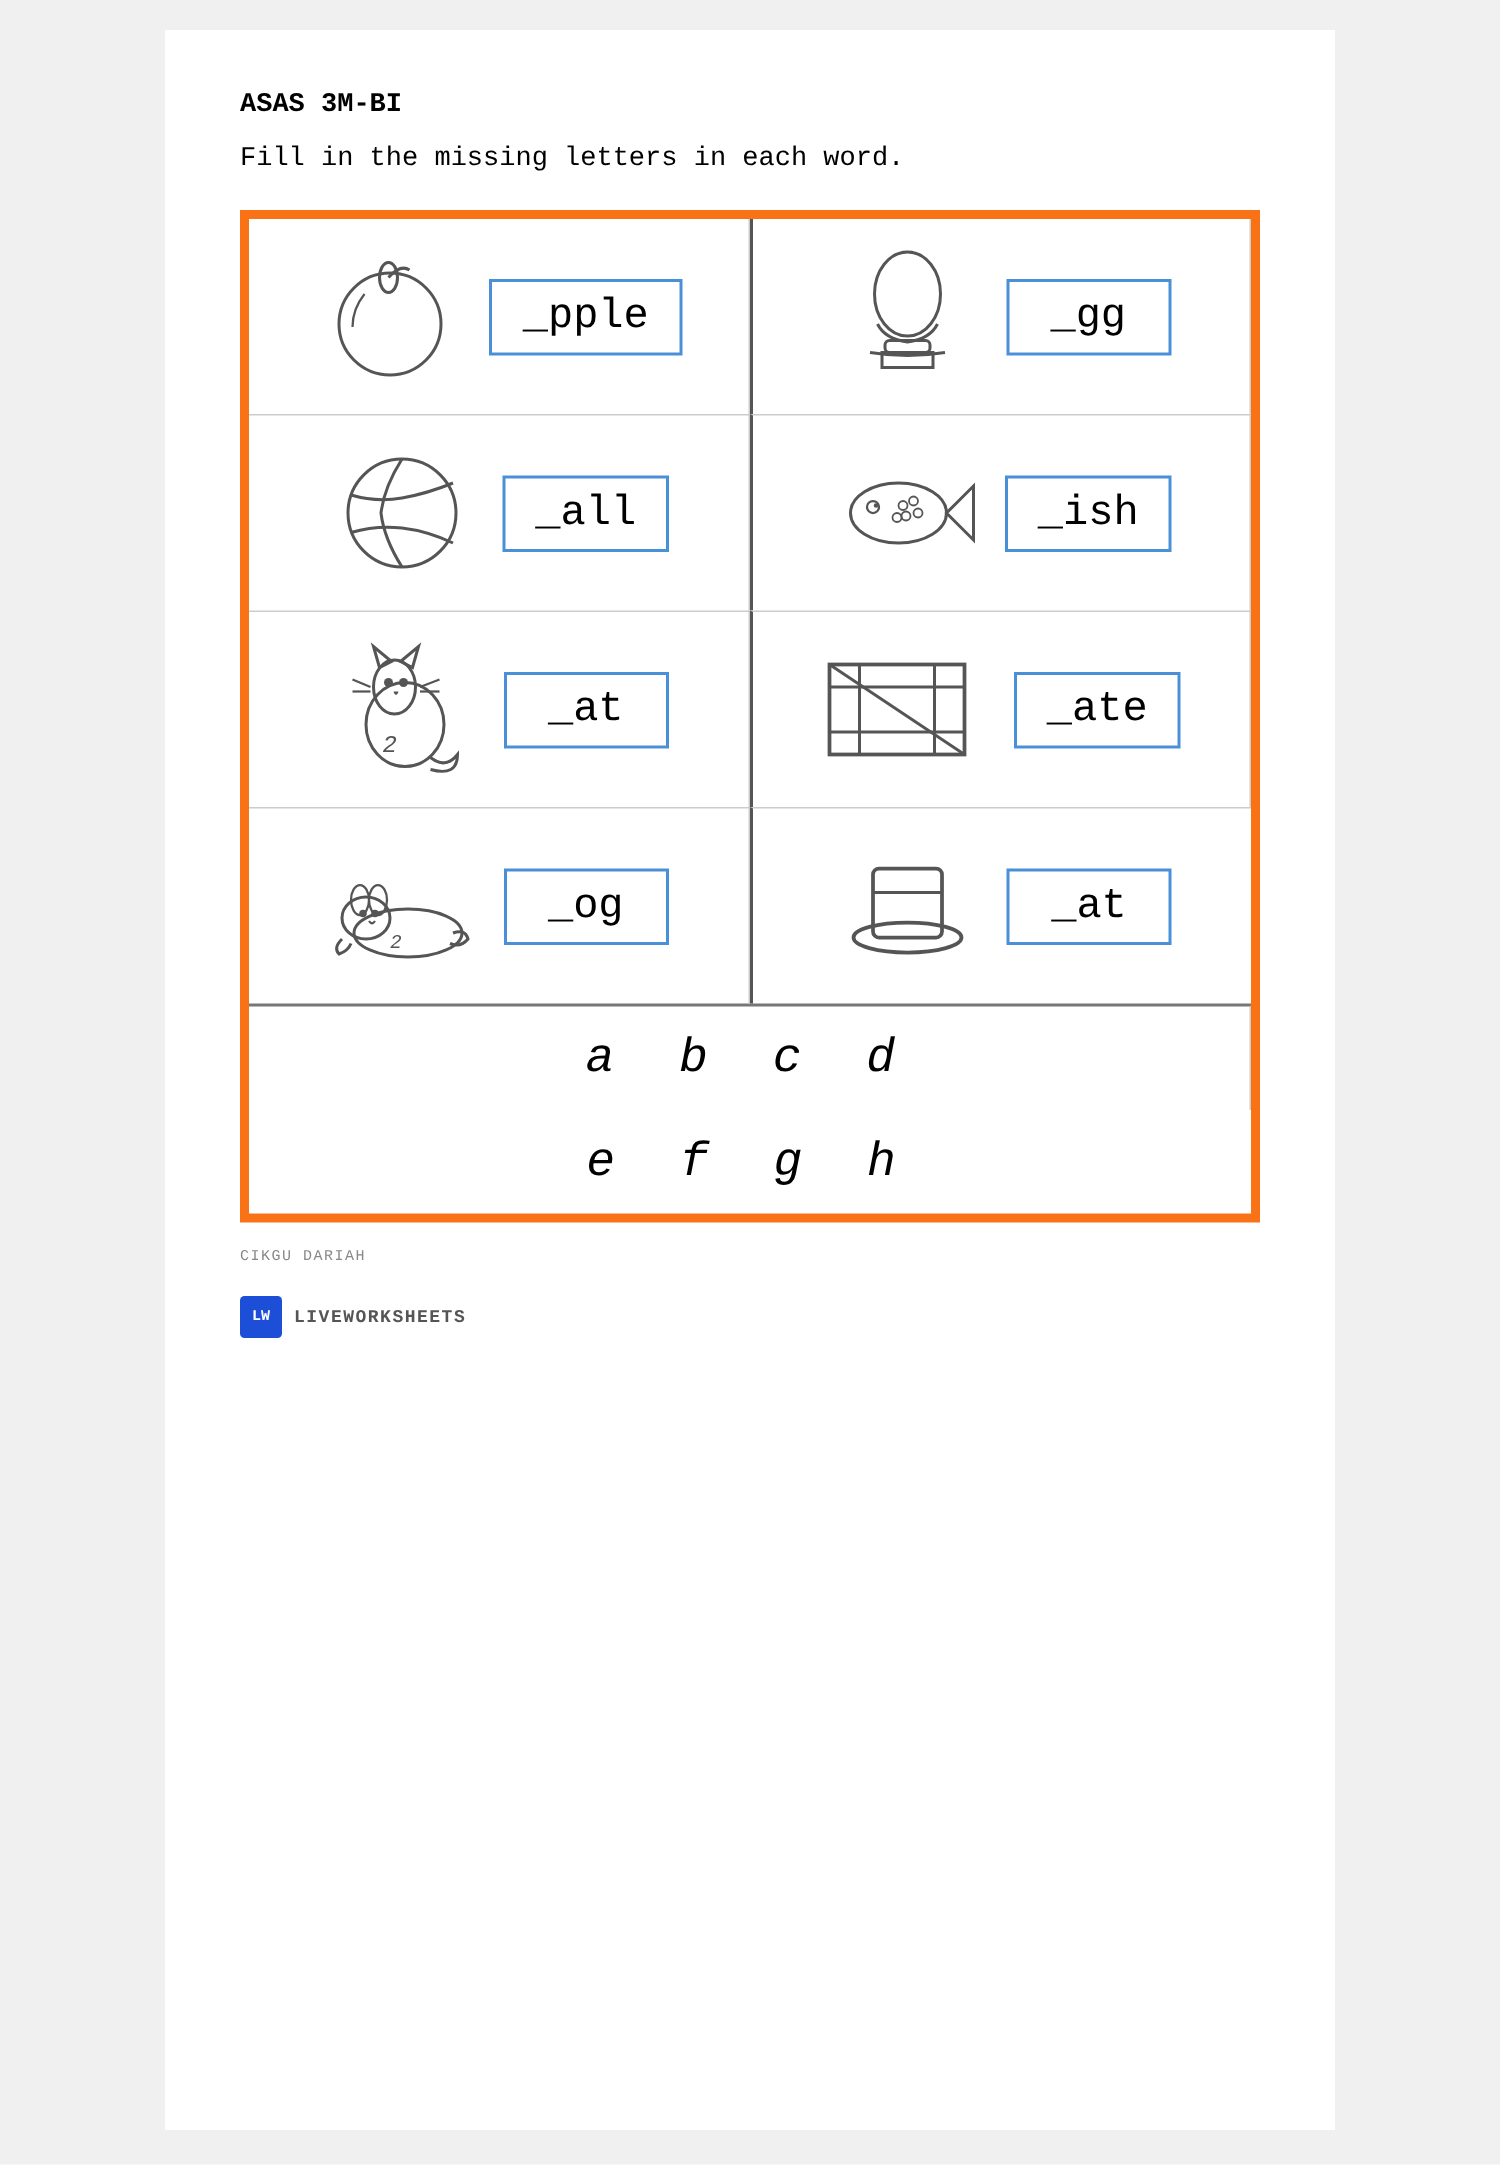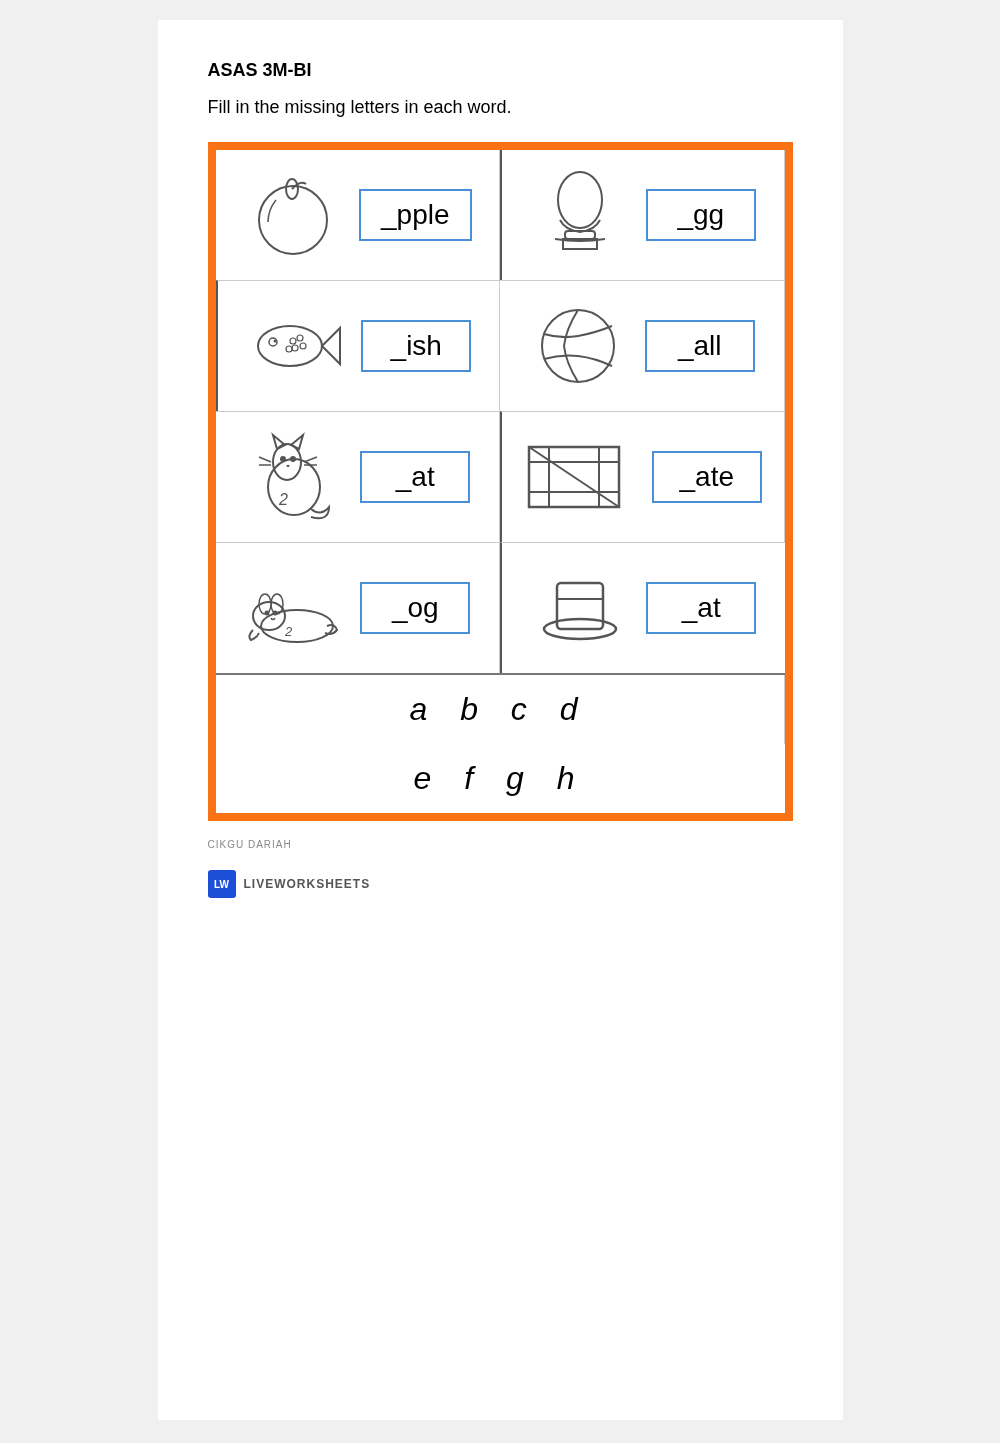--- a/index.html
+++ b/index.html
@@ -7,36 +7,37 @@
       background: #f0f0f0;
       font-family: Arial, sans-serif;
       display: flex;
       justify-content: center;
       align-items: flex-start;
       min-height: 1443px;
       padding: 20px;
     }
     .page {
       background: white;
-      width: 685px;
+      width: 780px;
       min-height: 1400px;
       padding: 40px 50px 22px 50px;
       position: relative;
+      font-family: Liberation Mono, monospace;
     }
     .page-title {
       font-size: 18px;
       font-weight: bold;
       margin-bottom: 16px;
     }
     .instructions {
       font-size: 18px;
       margin-bottom: 24px;
     }
     .worksheet-box {
-      border: 8px solid #f97316;
+      border: 6px solid #f97316;
       width: 100%;
     }
     .grid {
       display: grid;
       grid-template-columns: 1fr 1fr;
       border-collapse: collapse;
     }
     .cell {
       display: flex;
       flex-direction: row;
@@ -147,48 +148,48 @@
             <ellipse cx="45" cy="32" rx="22" ry="28" fill="none" stroke="#555" stroke-width="2"></ellipse>
             <path d="M25 52 Q30 62 45 64 Q60 62 65 52" fill="none" stroke="#555" stroke-width="2"></path>
             <rect x="30" y="63" width="30" height="8" rx="3" fill="none" stroke="#555" stroke-width="2"></rect>
             <path d="M20 71 Q45 75 70 71" fill="none" stroke="#555" stroke-width="2"></path>
             <rect x="28" y="71" width="34" height="10" rx="0" fill="none" stroke="#555" stroke-width="2"></rect>
           </svg>
         </div>
         <div class="word-box">_gg</div>
       </div>
 
+      <div class="cell" style="border-top:1px solid #ccc;">
+        <div class="image-placeholder">
+
+          <svg width="85" height="85" viewBox="0 0 85 85">
+            <circle cx="42" cy="42" r="36" fill="none" stroke="#555" stroke-width="2"></circle>
+            <path d="M42 6 Q30 25 28 42 Q30 59 42 78" fill="none" stroke="#555" stroke-width="2"></path>
+            <path d="M8 30 Q25 35 42 32 Q59 29 76 22" fill="none" stroke="#555" stroke-width="2"></path>
+            <path d="M8 55 Q25 50 42 52 Q59 54 76 62" fill="none" stroke="#555" stroke-width="2"></path>
+          </svg>
+        </div>
+        <div class="word-box">_all</div>
+      </div>
       <div class="cell cell-right" style="border-top:1px solid #ccc;">
         <div class="image-placeholder">
 
           <svg width="100" height="80" viewBox="0 0 100 80">
             <ellipse cx="45" cy="40" rx="32" ry="20" fill="none" stroke="#555" stroke-width="2"></ellipse>
             <path d="M77 40 L95 22 L95 58 Z" fill="none" stroke="#555" stroke-width="2"></path>
             <circle cx="28" cy="36" r="4" fill="none" stroke="#555" stroke-width="1.5"></circle>
             <circle cx="30" cy="35" r="1.5" fill="#555"></circle>
             <circle cx="48" cy="35" r="3" fill="none" stroke="#555" stroke-width="1.2"></circle>
             <circle cx="55" cy="32" r="3" fill="none" stroke="#555" stroke-width="1.2"></circle>
             <circle cx="50" cy="42" r="3" fill="none" stroke="#555" stroke-width="1.2"></circle>
             <circle cx="58" cy="40" r="3" fill="none" stroke="#555" stroke-width="1.2"></circle>
             <circle cx="44" cy="43" r="3" fill="none" stroke="#555" stroke-width="1.2"></circle>
           </svg>
         </div>
         <div class="word-box">_ish</div>
-      </div>
-      <div class="cell" style="border-top:1px solid #ccc;">
-        <div class="image-placeholder">
-
-          <svg width="85" height="85" viewBox="0 0 85 85">
-            <circle cx="42" cy="42" r="36" fill="none" stroke="#555" stroke-width="2"></circle>
-            <path d="M42 6 Q30 25 28 42 Q30 59 42 78" fill="none" stroke="#555" stroke-width="2"></path>
-            <path d="M8 30 Q25 35 42 32 Q59 29 76 22" fill="none" stroke="#555" stroke-width="2"></path>
-            <path d="M8 55 Q25 50 42 52 Q59 54 76 62" fill="none" stroke="#555" stroke-width="2"></path>
-          </svg>
-        </div>
-        <div class="word-box">_all</div>
       </div>
 
       <div class="cell" style="border-top:1px solid #ccc;">
         <div class="image-placeholder">
 
           <svg width="90" height="100" viewBox="0 0 90 100">
             <ellipse cx="45" cy="60" rx="26" ry="28" fill="none" stroke="#555" stroke-width="2"></ellipse>
             <ellipse cx="38" cy="35" rx="14" ry="18" fill="none" stroke="#555" stroke-width="2"></ellipse>
             <polygon points="28,22 24,8 36,18" fill="none" stroke="#555" stroke-width="2"></polygon>
             <polygon points="50,22 54,8 42,18" fill="none" stroke="#555" stroke-width="2"></polygon>

